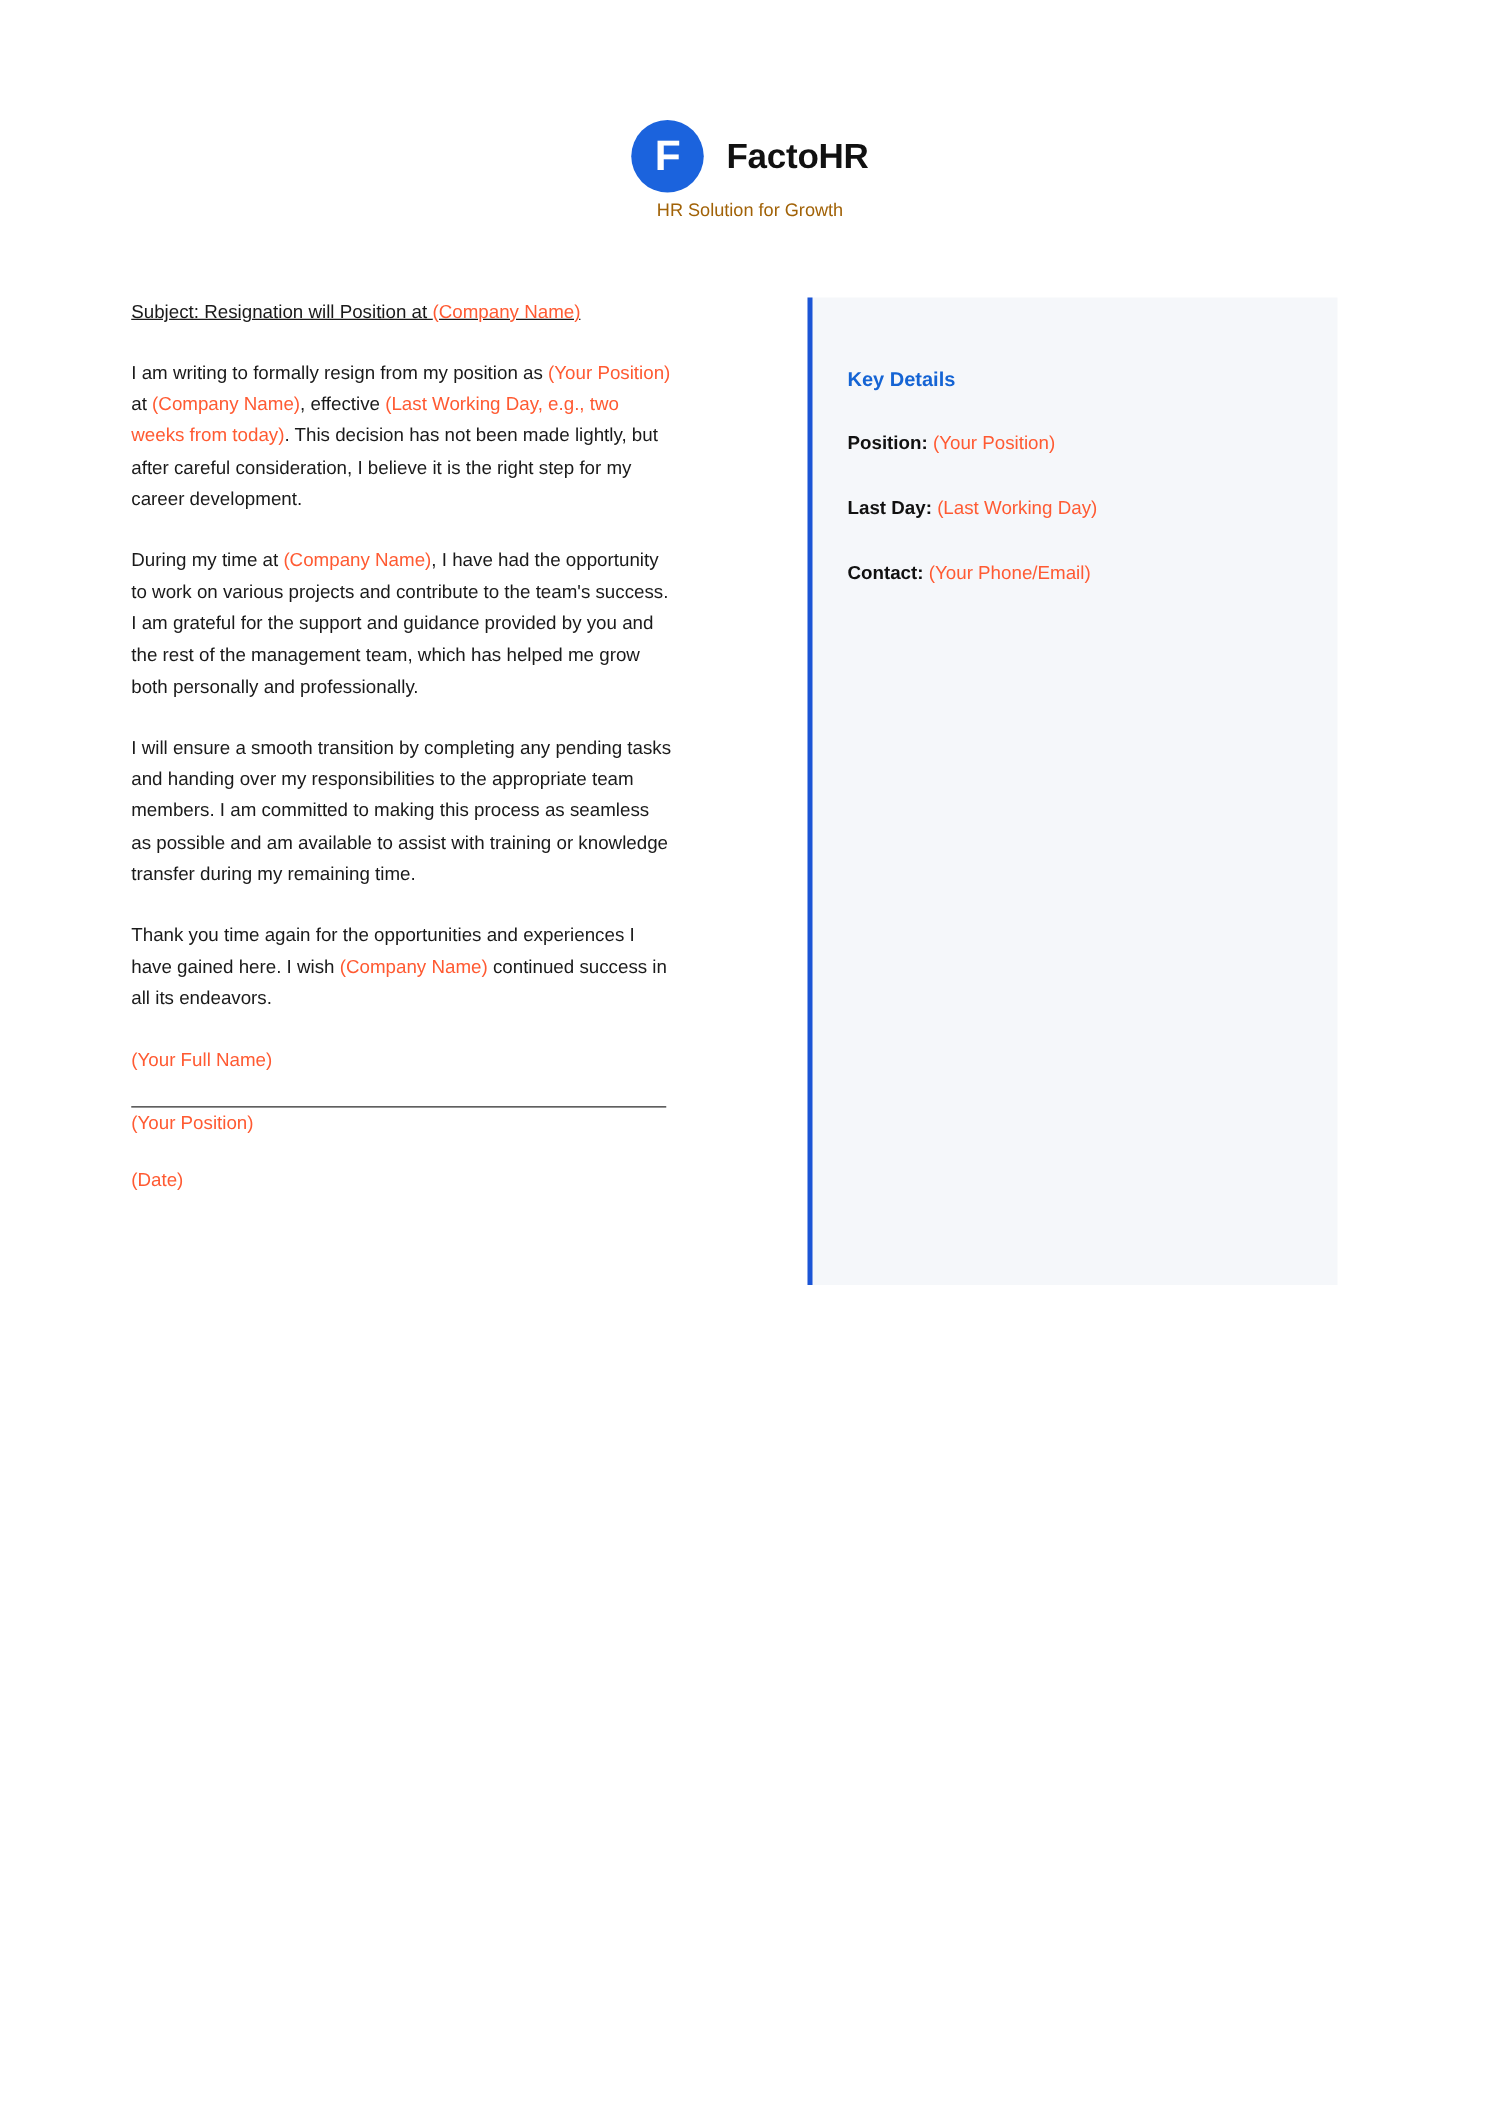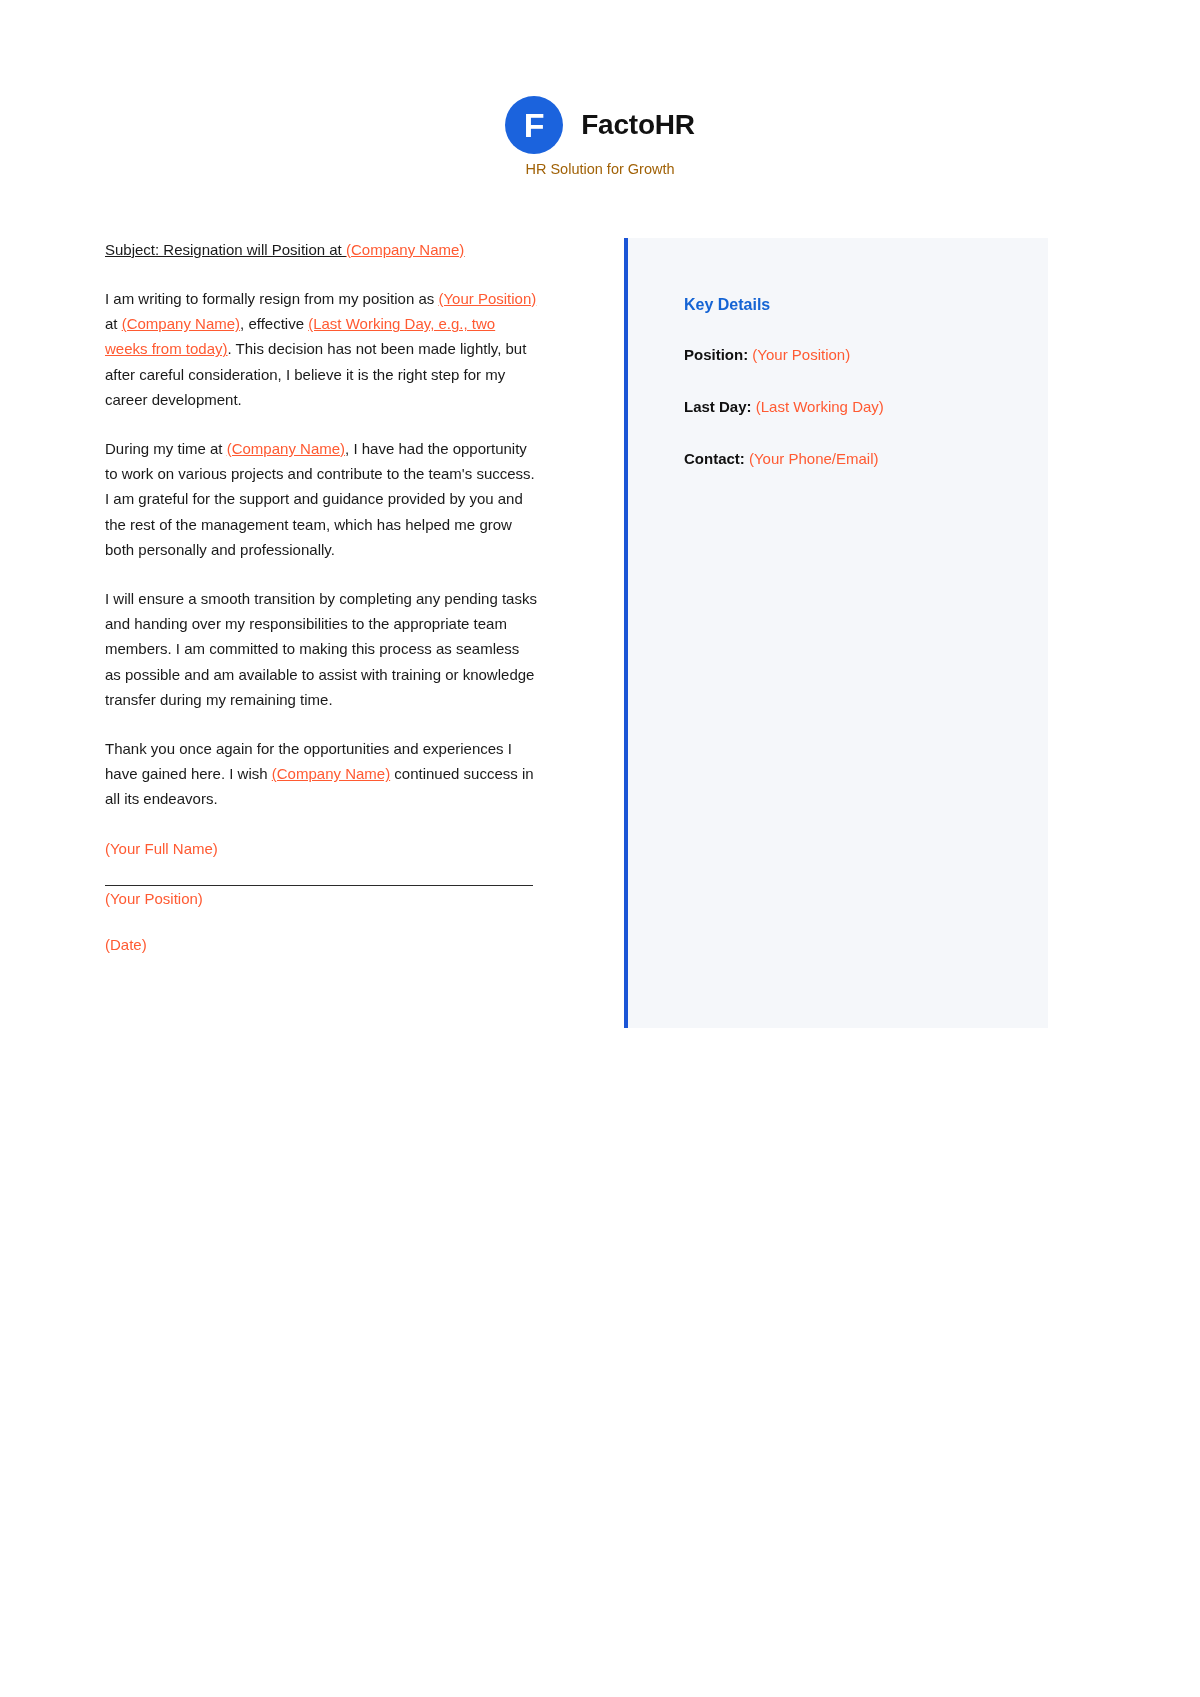--- a/index.html
+++ b/index.html
@@ -88,21 +88,20 @@
     line-height: 24px;
   }
   .letter-col p {
     margin: 0 0 24px 0;
   }
   .letter-col p.salutation {
     margin-bottom: 24px;
   }
   .hl {
     color: #ff5a32;
-    text-decoration: underline;
   }
   .sincerely {
     margin-top: 48px !important;
     margin-bottom: 30px !important;
   }
   .sig-name {
     color: #ff5a32;
     margin: 0 0 6px 0;
   }
   .sig-rule {
@@ -112,27 +111,27 @@
     width: 428px;
   }
   .sig-position, .sig-date {
     color: #ff5a32;
     margin: 0;
     line-height: 22px;
   }
 
   
   .key-panel {
-    margin-left: 87px;
+    margin-left: 109px;
     width: 424px;
     min-height: 790px;
     background: #f5f7fa;
     border-left: 4px solid #1b55d6;
     box-sizing: border-box;
-    padding: 58px 40px 40px 56px;
+    padding: 58px 40px 40px 28px;
   }
   .key-title {
     color: #1564d4;
     font-size: 16px;
     font-weight: bold;
     margin: 0 0 28px 0;
   }
   .key-row {
     font-size: 15px;
     line-height: 25px;
@@ -167,21 +166,21 @@
 
       <div class="subject-line"><span>Subject: Resignation will Position at </span><span class="hl">(Company Name)</span></div>
 
 
       <p><span>I am writing to formally resign from my position as </span><span class="hl">(Your Position)</span><span> at </span><span class="hl">(Company Name)</span><span>, effective </span><span class="hl">(Last Working Day, e.g., two weeks from today)</span><span>. This decision has not been made lightly, but after careful consideration, I believe it is the right step for my career development.</span></p>
 
       <p><span>During my time at </span><span class="hl">(Company Name)</span><span>, I have had the opportunity to work on various projects and contribute to the team's success. I am grateful for the support and guidance provided by you and the rest of the management team, which has helped me grow both personally and professionally.</span></p>
 
       <p>I will ensure a smooth transition by completing any pending tasks and handing over my responsibilities to the appropriate team members. I am committed to making this process as seamless as possible and am available to assist with training or knowledge transfer during my remaining time.</p>
 
-      <p><span>Thank you once again for the opportunities and experiences I have gained here. I wish </span><span class="hl">(Company Name)</span><span> continued success in all its endeavors.</span></p>
+      <p><span>Thank you time again for the opportunities and experiences I have gained here. I wish </span><span class="hl">(Company Name)</span><span> continued success in all its endeavors.</span></p>
 
 
       <p class="sig-name">(Your Full Name)</p>
       <hr class="sig-rule">
       <p class="sig-position">(Your Position)</p>
       <p class="sig-date">(Date)</p>
     </div>
 
     <div class="key-panel">
       <div class="key-title">Key Details</div>

